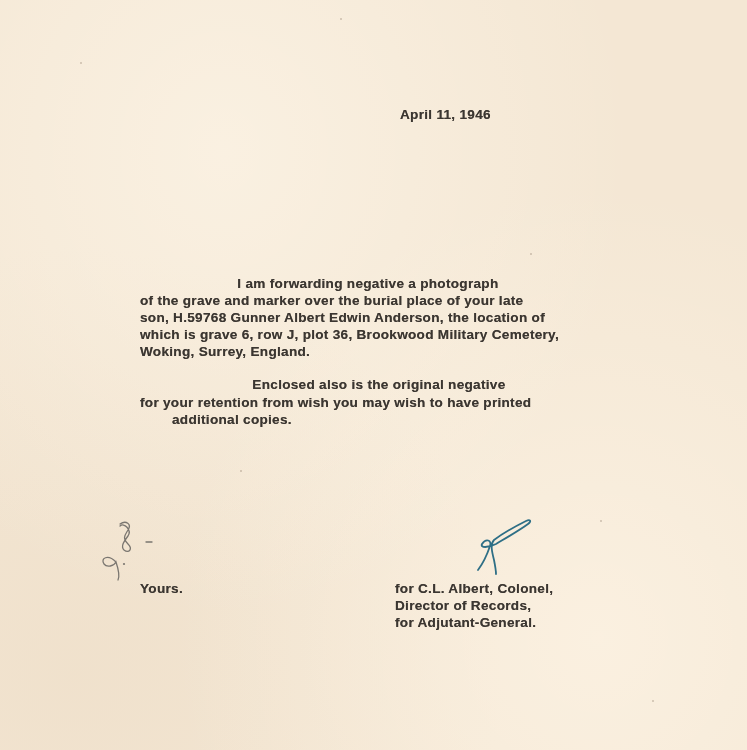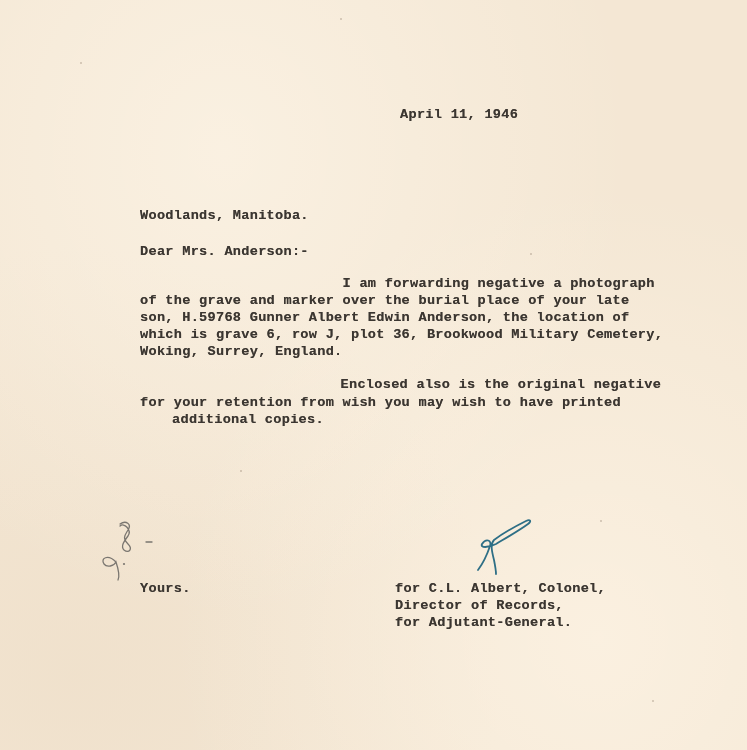--- a/index.html
+++ b/index.html
@@ -14,21 +14,21 @@
     }
     .page {
       position: relative;
       width: 747px;
       height: 750px;
       background:
         radial-gradient(ellipse at 30% 20%, rgba(255,248,236,0.55) 0%, rgba(255,248,236,0) 55%),
         radial-gradient(ellipse at 80% 85%, rgba(255,246,232,0.6) 0%, rgba(255,246,232,0) 50%),
         radial-gradient(ellipse at 10% 90%, rgba(232,214,190,0.35) 0%, rgba(232,214,190,0) 45%),
         #f4e7d4;
-      font-family: Liberation Mono, monospace;
+      font-family: Liberation Sans, sans-serif;
       color: #3a3530;
     }
     .tline {
       position: absolute;
       left: 0;
       white-space: pre;
       font-size: 13.6px;
       line-height: 17px;
       letter-spacing: 0.28px;
       font-weight: bold;
@@ -47,34 +47,32 @@
       overflow: visible;
     }
   </style>
 </head>
 <body>
 
 <div class="page">
 
   <div class="tline" style="left:400px; top:106px;">April 11, 1946</div>
 
-  <div class="tline" style="left:140px; top:207px;">Woodlands, Manitoba.</div>
 
-  <div class="tline" style="left:140px; top:243px;">Dear Mrs. Anderson:-</div>
 
   <div>
     <div class="tline" style="left:140px; top:275px;">                        I am forwarding negative a photograph</div>
     <div class="tline" style="left:140px; top:292px;">of the grave and marker over the burial place of your late</div>
     <div class="tline" style="left:140px; top:309px;">son, H.59768 Gunner Albert Edwin Anderson, the location of</div>
     <div class="tline" style="left:140px; top:326px;">which is grave 6, row J, plot 36, Brookwood Military Cemetery,</div>
     <div class="tline" style="left:140px; top:343px;">Woking, Surrey, England.</div>
   </div>
 
   <div>
-    <div class="tline" style="left:138px; top:376px;">                        Enclosed also is the original negative</div>
+    <div class="tline" style="left:155px; top:376px;">                        Enclosed also is the original negative</div>
     <div class="tline" style="left:140px; top:394px;">for your retention from wish you may wish to have printed</div>
     <div class="tline" style="left:140px; top:411px;margin-left:32px;">additional copies.</div>
   </div>
 
 
   <svg class="ink" style="left:470px; top:518px;" width="70" height="60" viewBox="0 0 70 60">
     <path d="M 8 52 C 14 44, 18 34, 20 28 C 22 22, 16 20, 12 26 C 10 30, 18 30, 26 26 C 36 20, 50 12, 58 6 C 62 3, 60 1, 56 3 C 46 8, 32 16, 24 22 C 20 26, 22 34, 24 42 C 25 47, 26 52, 26 56" fill="none" stroke="#2e6f86" stroke-width="1.8" stroke-linecap="round" stroke-linejoin="round"></path>
   </svg>
 
   <svg class="ink" style="left:98px; top:518px;" width="70" height="66" viewBox="0 0 70 66">

